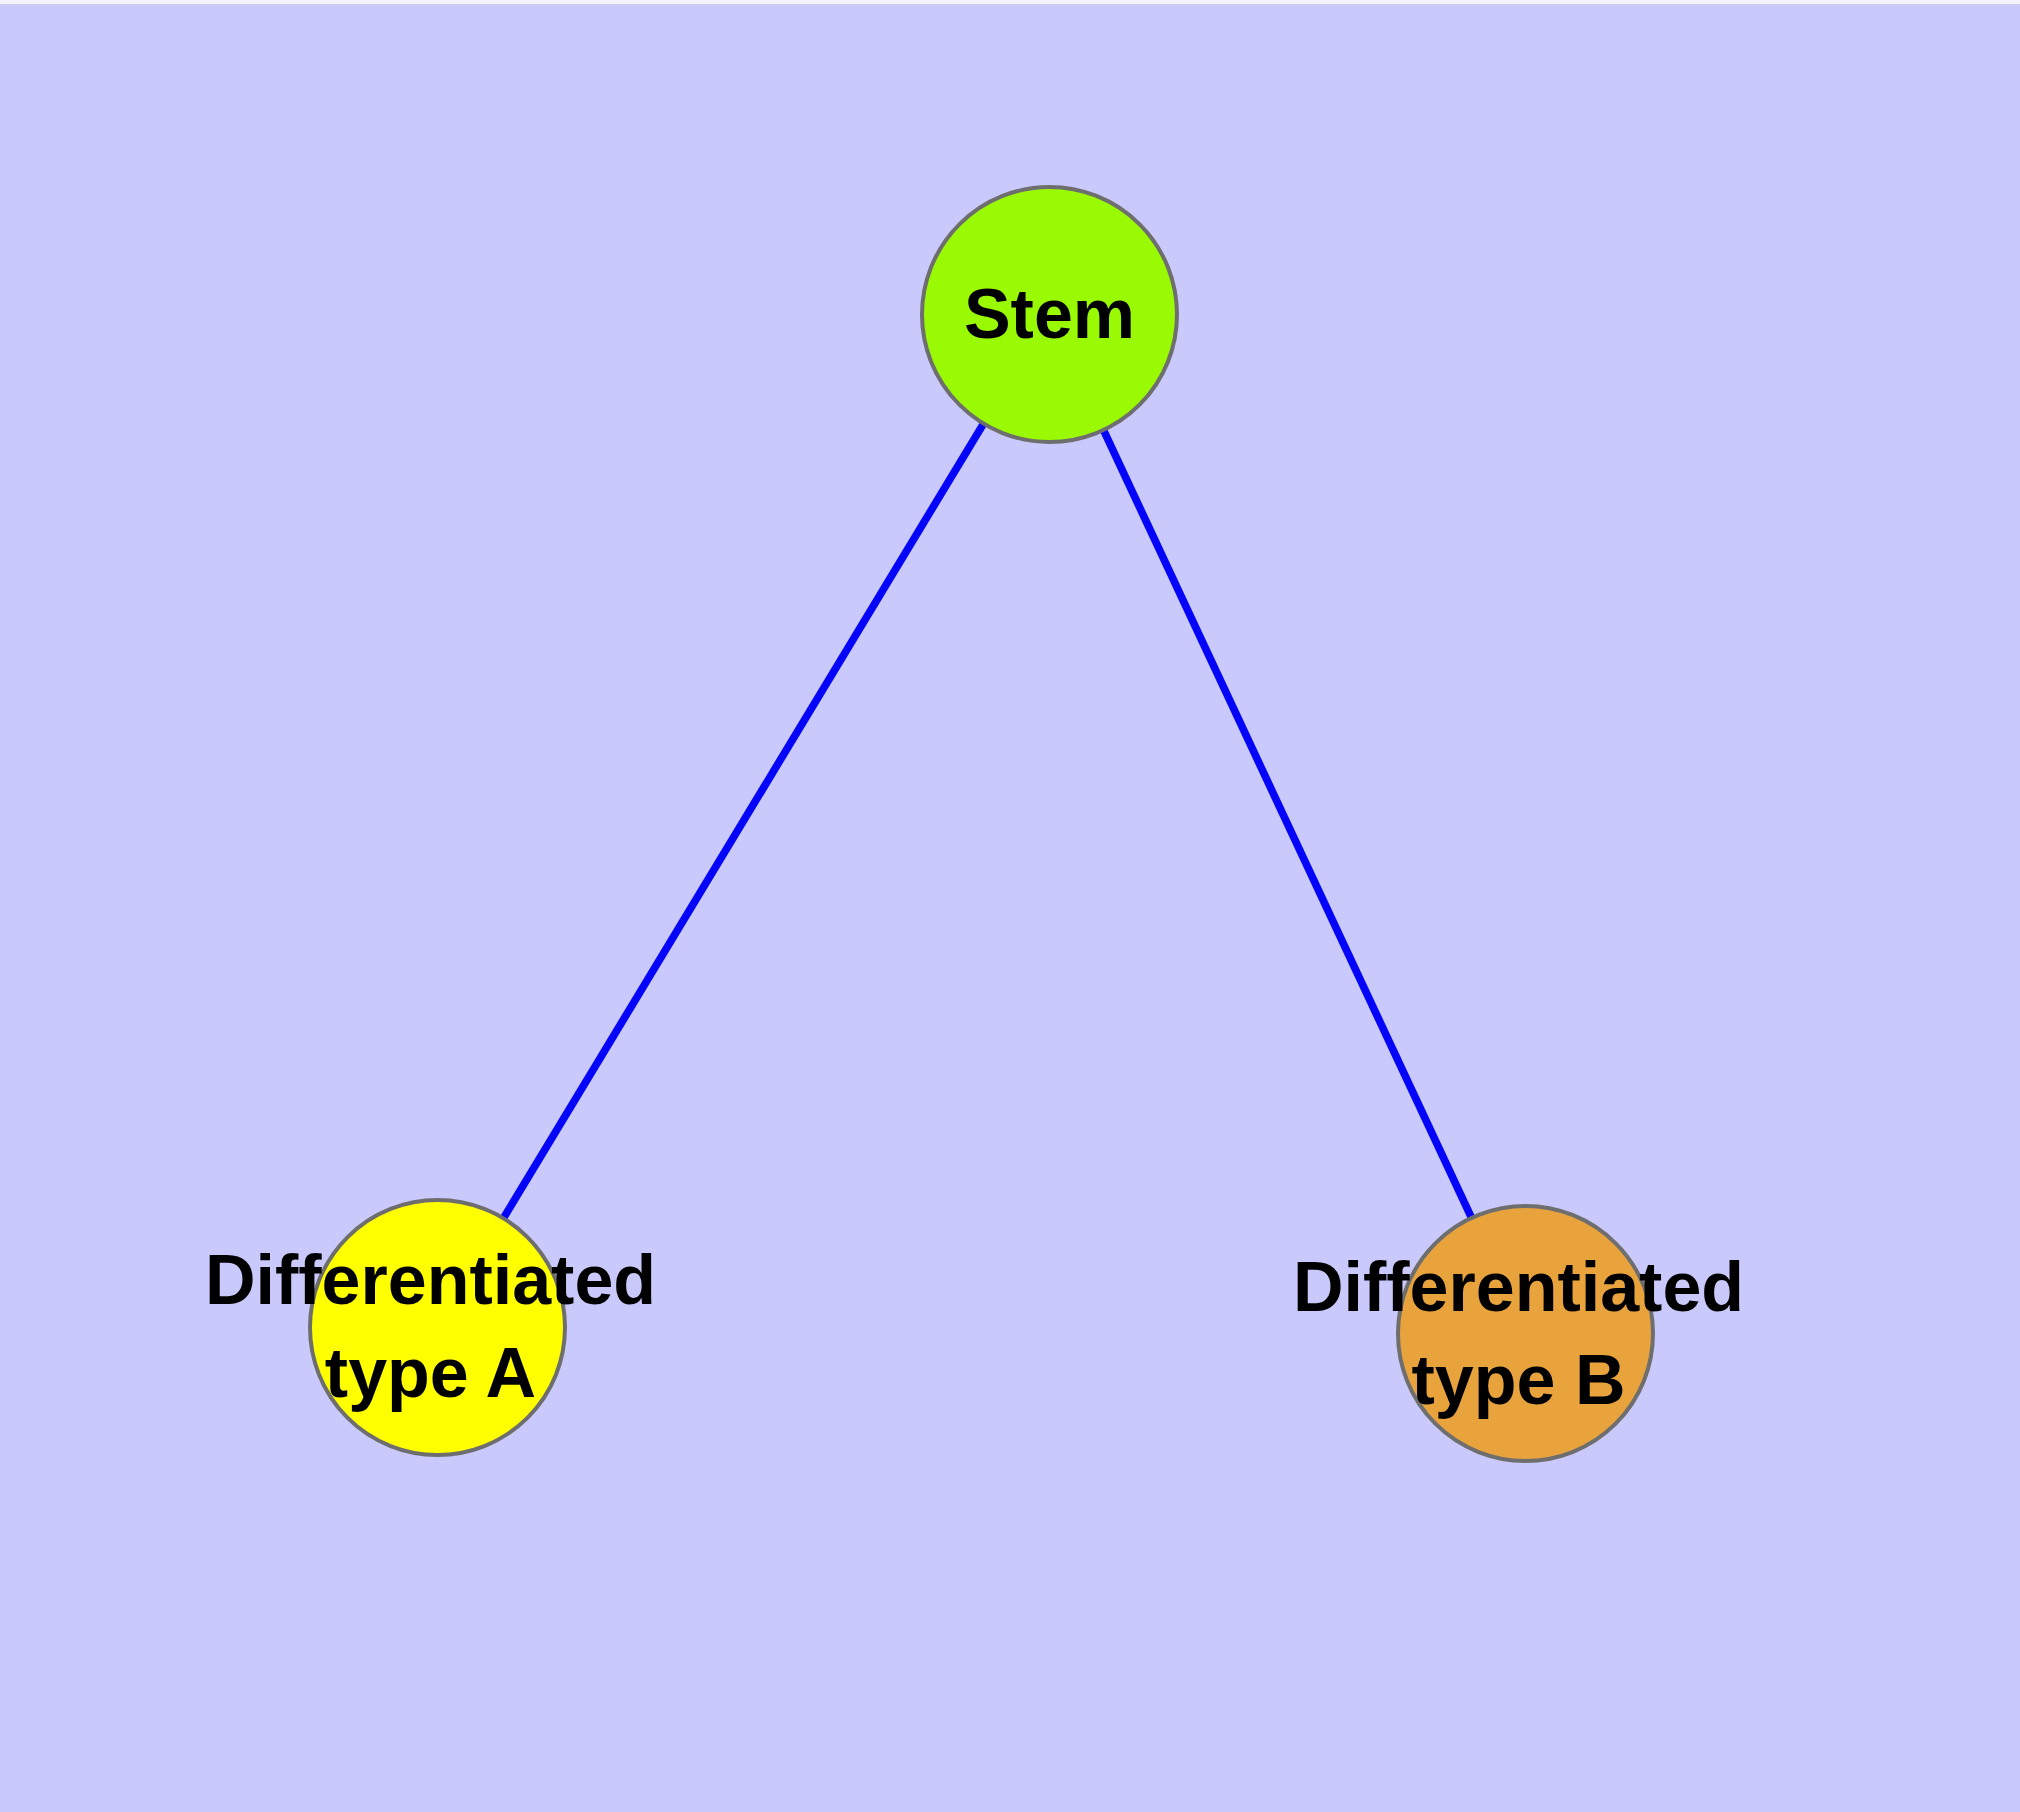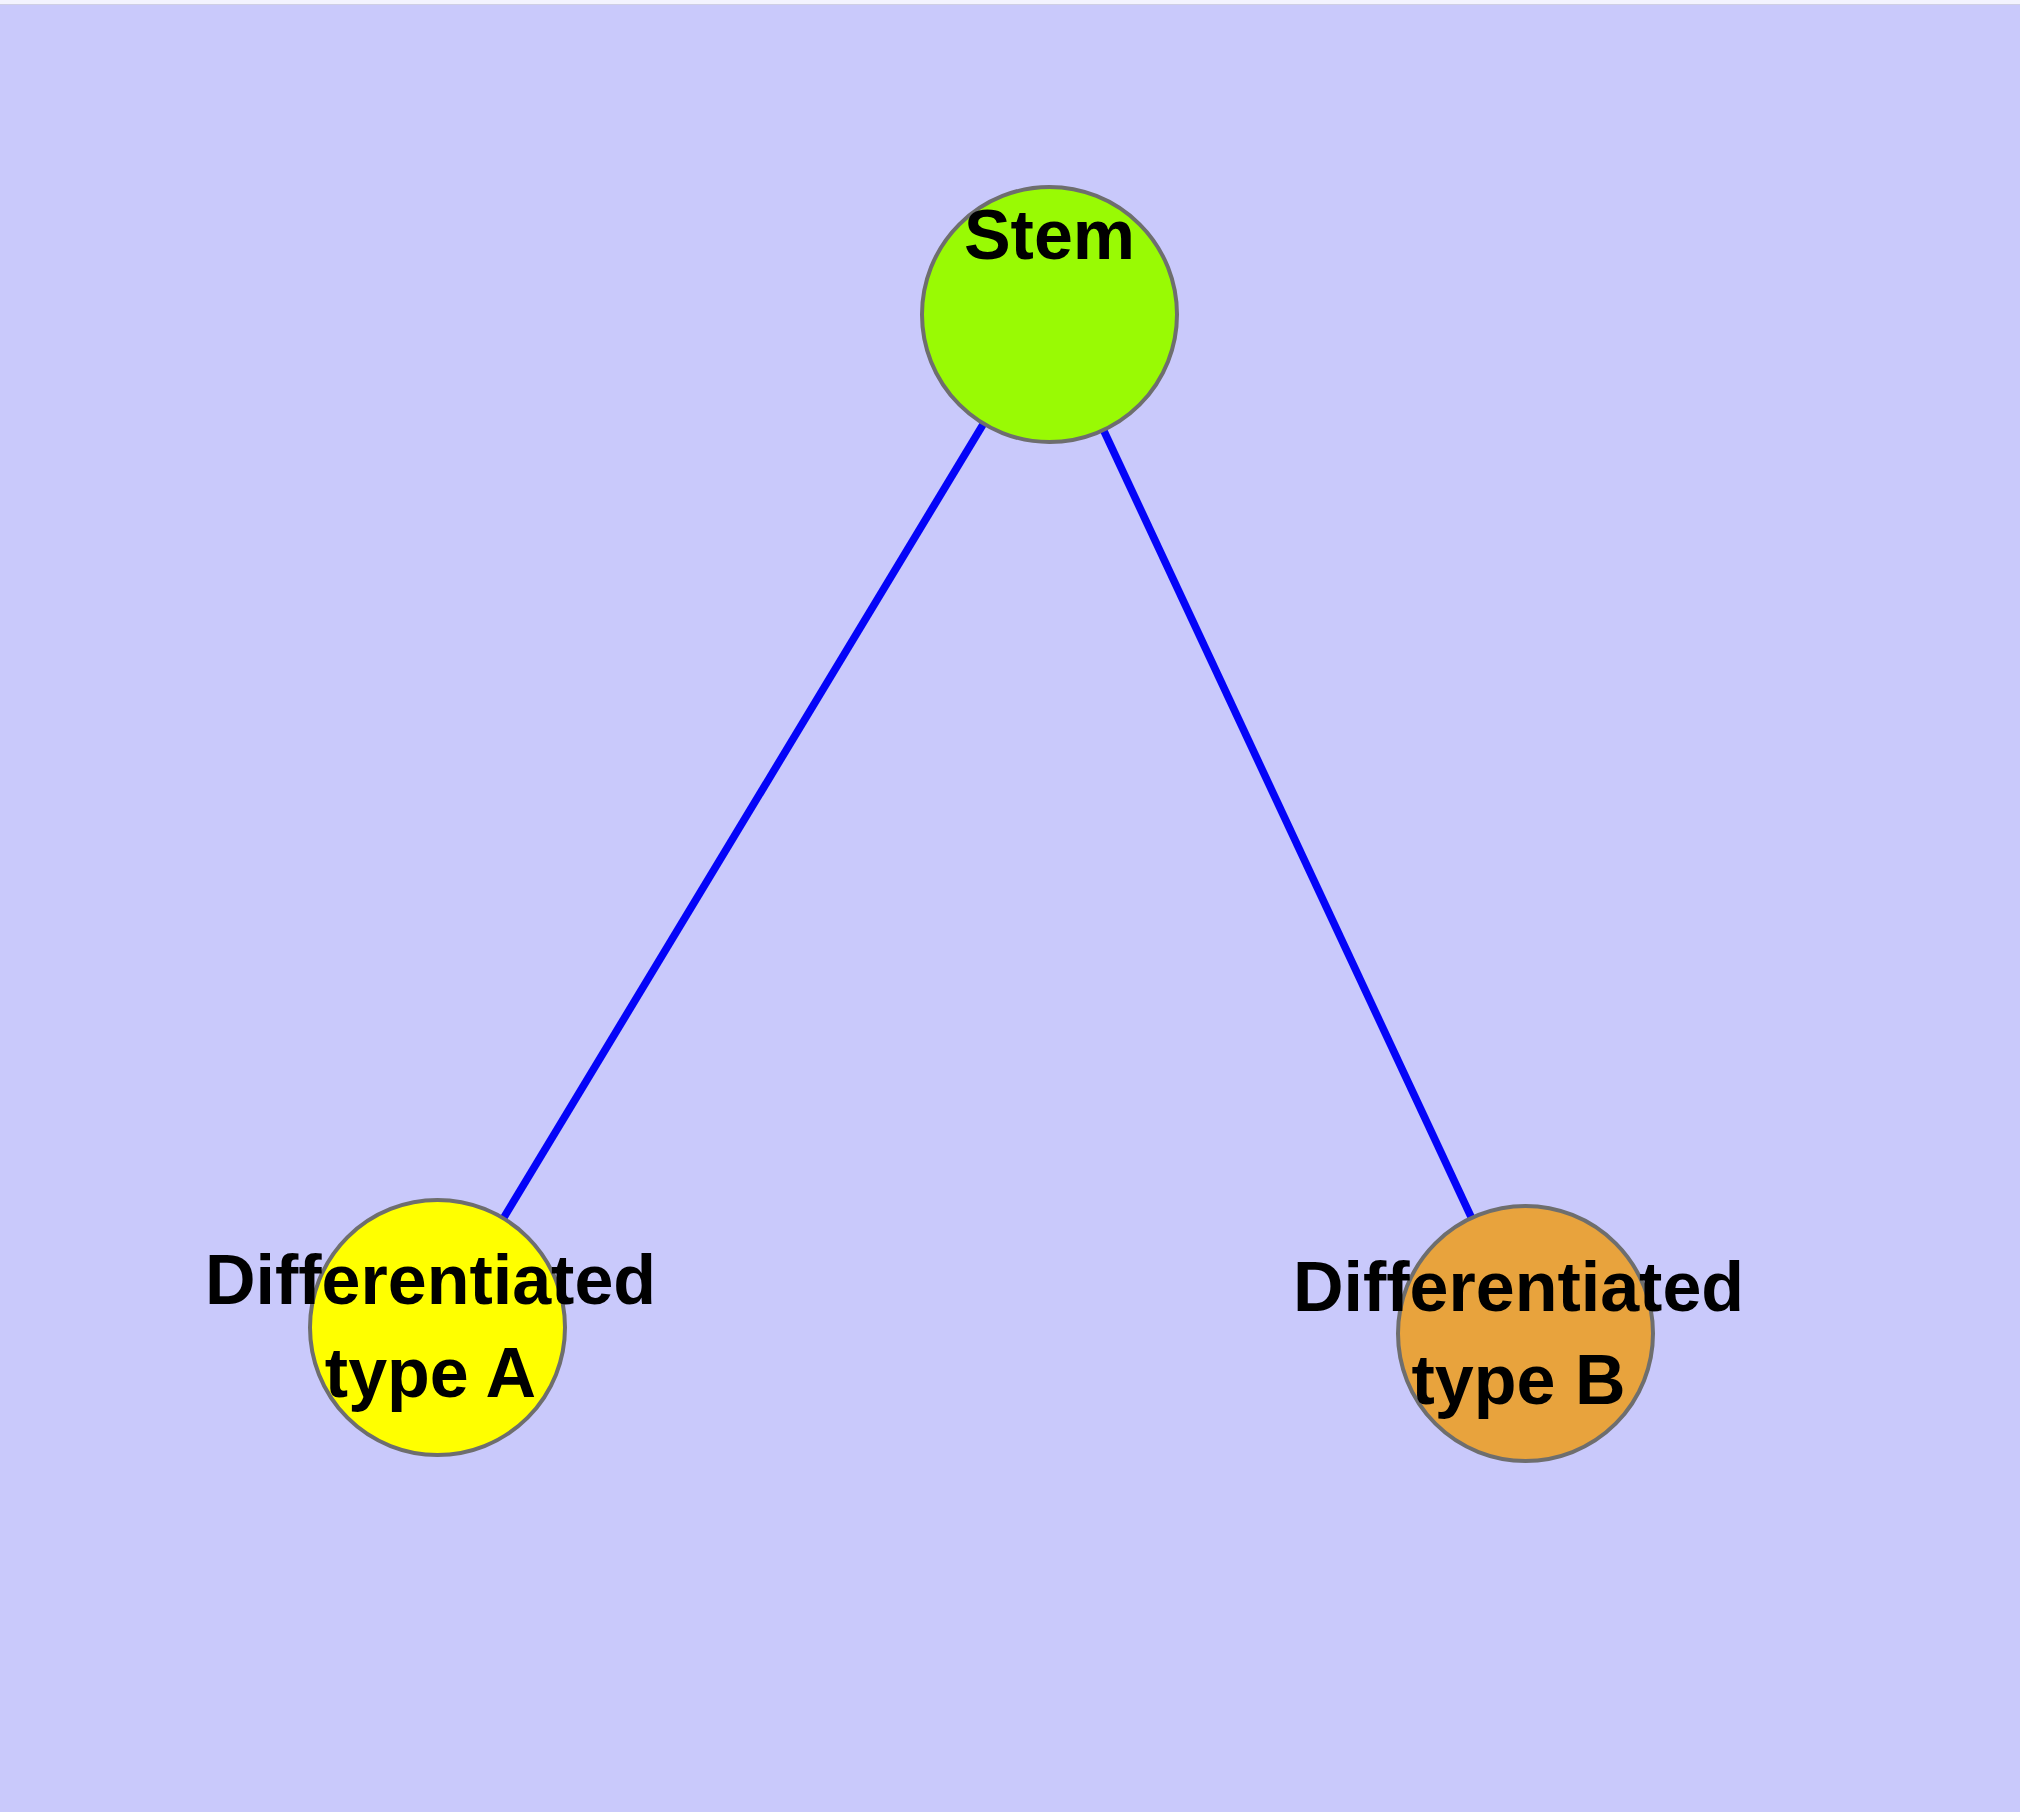--- a/index.html
+++ b/index.html
@@ -42,20 +42,21 @@
     height: 259px;
     box-sizing: border-box;
     border: 4.2px solid #6E6E6E;  
     border-radius: 50%;
   }
   #node-stem {
     left: 920px;
     top: 185px;
     background: #99FA04;        
     display: flex;
+    align-items: center;
     justify-content: center;
   }
   #node-a {
     left: 308px;
     top: 1198px;
     background: #FFFF00;        
   }
   #node-b {
     left: 1396px;
     top: 1204px;

